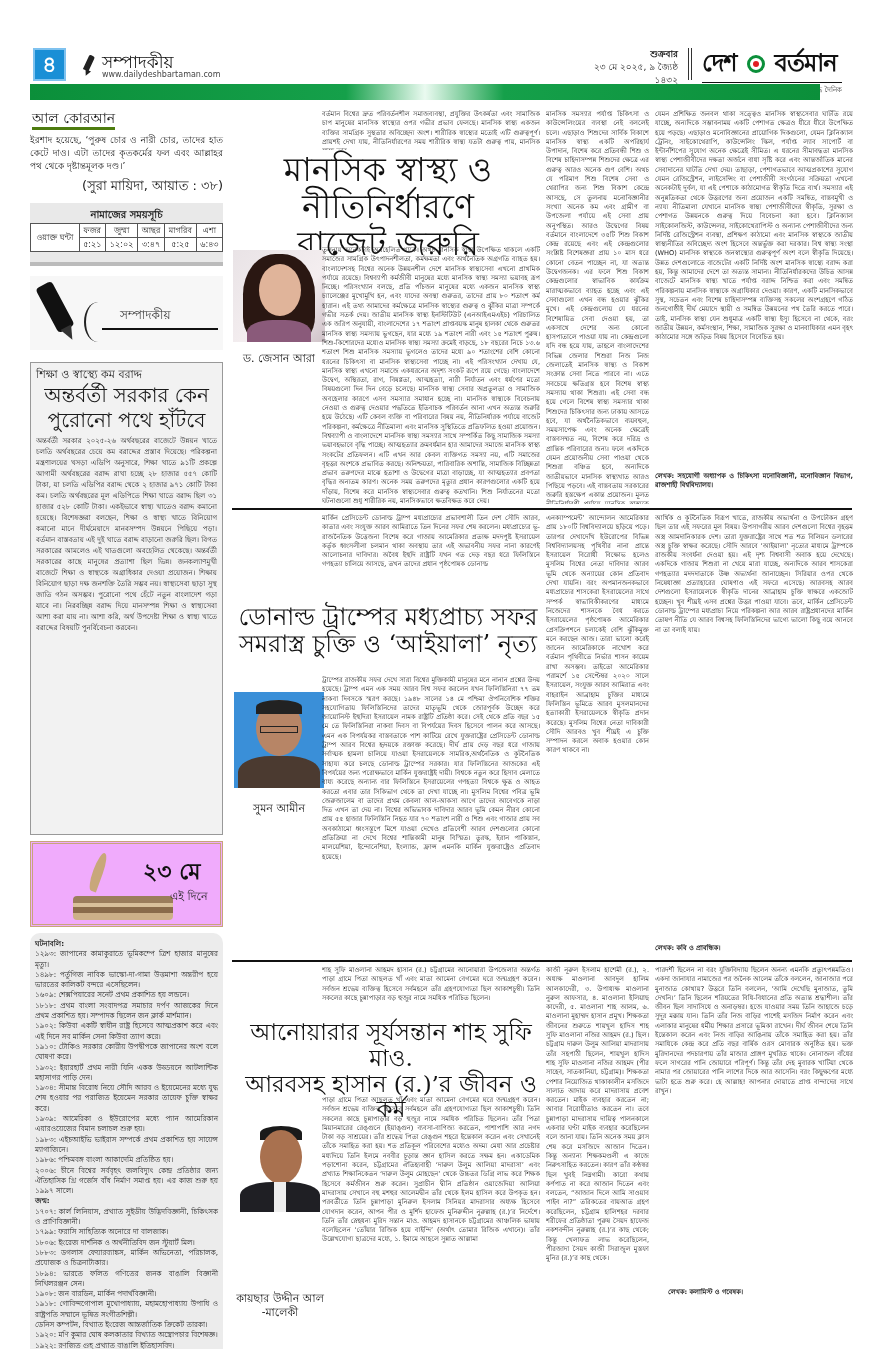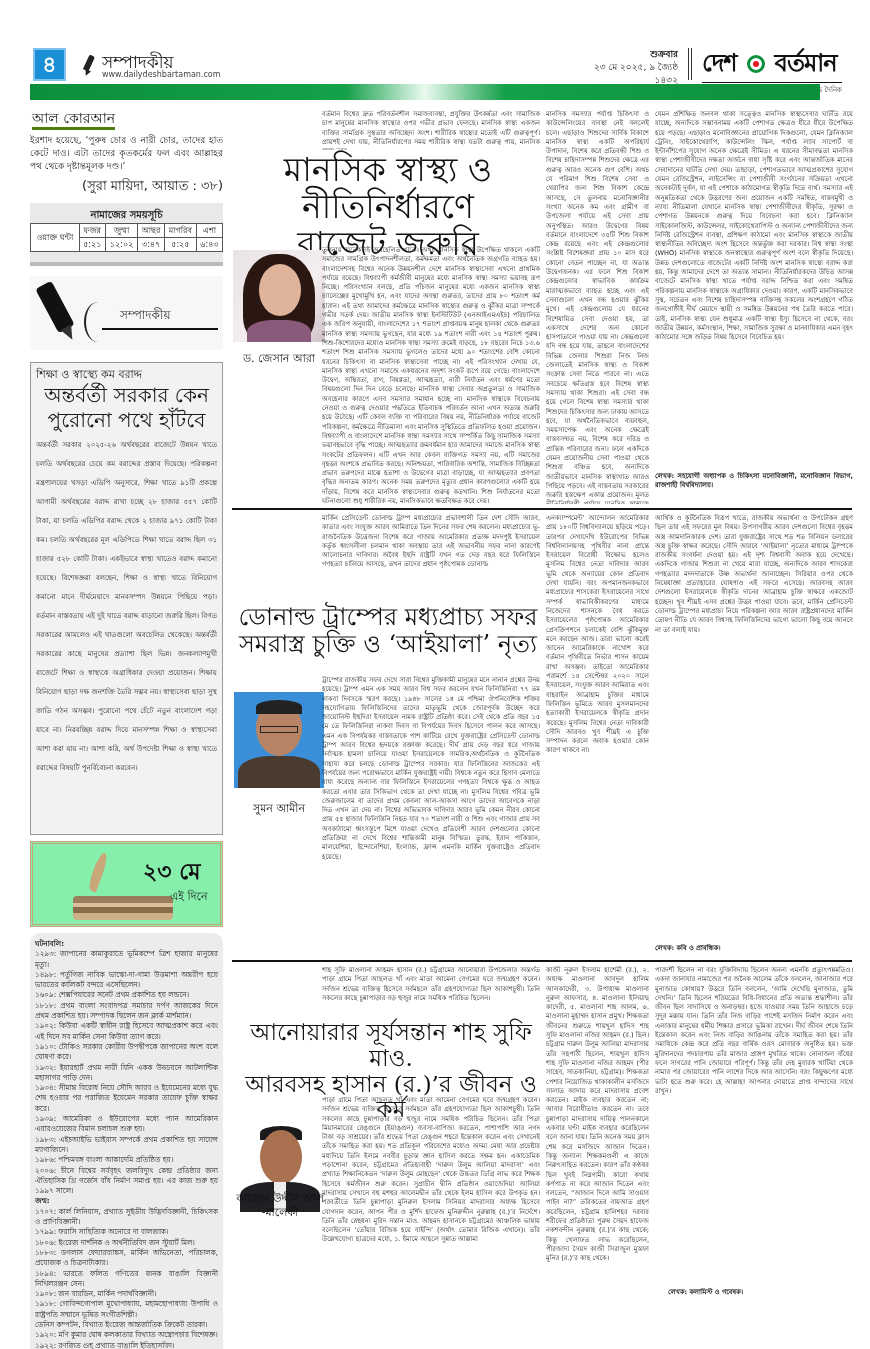--- a/index.html
+++ b/index.html
@@ -37,22 +37,22 @@
   .prayer-foot { height: 14px; background: #e9e9e9; border-bottom: 4px solid #bbb; }
   .editorial-logo { margin-top: 10px; height: 74px; position: relative; background: #f7f7f7; }
   .big-pen { position: absolute; left: 16px; top: 6px; width: 18px; height: 50px; background: #111; border-radius: 4px; transform: rotate(-28deg); }
   .big-pen::after { content: ""; position: absolute; left: 3px; bottom: -12px; border-left: 6px solid transparent; border-right: 6px solid transparent; border-top: 14px solid #333; }
   .squiggle { position: absolute; left: 54px; top: 26px; width: 28px; height: 40px; border-left: 2px solid #222; border-radius: 50%; }
   .editorial-word { position: absolute; left: 90px; top: 30px; font: 12px "DejaVu Serif", serif; color: #333; }
   .editorial-line { position: absolute; left: 72px; top: 52px; width: 116px; height: 2px; background: #111; }
   .edit-box { margin-top: 12px; border: 1px solid #999; background: #f2f2f2; padding: 4px 5px 6px; }
   .edit-kicker { font: 11px "DejaVu Serif", serif; text-align: left; line-height: 16px; }
   .edit-head { font: 20px "DejaVu Serif", serif; text-align: center; line-height: 25px; }
-  .edit-body { font-size: 7px; line-height: 19px; text-align: justify; margin-top: 3px; color: #222; }
-  .dayinfo { margin-top: 6px; background: #86efac; border: 3px double #c9a57a; height: 86px; position: relative; }
+  .edit-body { font-size: 7px; line-height: 11px; text-align: justify; margin-top: 3px; color: #222; }
+  .dayinfo { margin-top: 6px; background: #f0abfc; border: 3px double #c9a57a; height: 86px; position: relative; }
   .feather { position: absolute; left: 60px; top: 8px; width: 10px; height: 40px; border-radius: 50% 50% 0 50%; background: #c8a77a; transform: rotate(20deg); }
   .books { position: absolute; left: 40px; top: 52px; width: 100px; height: 24px; background: linear-gradient(#9b7d5b 0 30%, #d9c09a 30% 45%, #8a6b4a 45% 70%, #cdb088 70%); border-radius: 4px; }
   .day-date { position: absolute; left: 110px; top: 10px; font: bold 22px "DejaVu Serif", serif; color: #111; }
   .day-label { position: absolute; left: 137px; top: 44px; font: 11px "DejaVu Serif", serif; color: #222; }
   .events { margin-top: 6px; background: #ececec; border-radius: 10px; padding: 6px 5px 8px; font-size: 7.2px; line-height: 10.3px; text-align: justify; }
   .events-head { font-weight: bold; }
 
   
   .art { position: absolute; }
   .headline { font-family: "DejaVu Serif", serif; text-align: center; color: #111; line-height: 1.12; }
@@ -213,21 +213,21 @@
   <div class="art headline" style="left:232px;top:1020px;width:318px;font-size:23px;background:#fff;">
     <div>আনোয়ারার সূর্যসন্তান শাহ সুফি মাও.</div>
     <div>আরবসহ হাসান (র.)’র জীবন ও কর্ম</div>
   </div>
   <div class="photo" style="left:234px;top:1120px;width:92px;height:92px;background:#fff;">
     <div style="position:absolute;left:26px;top:6px;width:42px;height:14px;background:#1a1a1a;border-radius:50% 50% 0 0;"></div>
     <div class="face" style="left:26px;top:10px;width:42px;height:54px;background:#a9714f;"></div>
     <div style="position:absolute;left:6px;top:62px;width:80px;height:32px;background:#1f1f24;border-radius:40% 40% 0 0;"></div>
     <div style="position:absolute;left:40px;top:62px;width:12px;height:30px;background:#eee;"></div>
   </div>
-  <div class="byline" style="left:234px;top:1192px;width:92px;line-height:14px;">
+  <div class="byline" style="left:234px;top:1292px;width:92px;line-height:14px;">
     <div>কায়ছার উদ্দীন আল</div>
     <div>-মালেকী</div>
   </div>
   <div class="col" style="left:322px;top:1096px;width:218px;height:236px;">পাড়া গ্রামে পিতা আছলত খাঁ এবং মাতা আমেনা বেগমের ঘরে জন্মগ্রহণ করেন। সর্বজন শ্রদ্ধেয় ব্যক্তিত্ব হিসেবে সর্বমহলে তাঁর গ্রহণযোগ্যতা ছিল আকাশচুম্বী। তিনি সকলের কাছে চুন্নাপাড়ার বড় হুজুর নামে সমধিক পরিচিত ছিলেন। তাঁর পিতা মিয়ানমারের রেঙ্গুনে (ইয়াঙ্গুন) ব্যবসা-বাণিজ্য করতেন, পাশাপাশি আর নগদ টাকা বড় সাশ্রয়ের। তাঁর শ্রদ্ধেয় পিতা রেঙ্গুন শহরে ইন্তেকাল করেন এবং সেখানেই তাঁকে সমাহিত করা হয়। শত প্রতিকূল পরিবেশের মধ্যেও অদম্য মেধা আর প্রচেষ্টার মধ্যদিয়ে তিনি ইলমে নববীর চূড়ান্ত জ্ঞান হাসিল করতে সক্ষম হন। একাডেমিক পড়াশোনা করেন, চট্টগ্রামের ঐতিহ্যবাহী ‘দারুল উলুম আলিয়া মাদরাসা’ এবং প্রখ্যাত শিক্ষানিকেতন ‘দারুল উলুম মোহছেন’ থেকে উচ্চতর ডিগ্রি লাভ করে শিক্ষক হিসেবে কর্মজীবন শুরু করেন। সুপ্রাচীন দ্বীনি প্রতিষ্ঠান ওয়াজেদিয়া আলিয়া মাদরাসায় সেখানে বহু মশহুর আলেমদ্বীন তাঁর থেকে ইলম হাসিল করে উপকৃত হন। পরবর্তীতে তিনি চুন্নাপাড়া মুনিরুল ইসলাম সিনিয়র মাদরাসার অধ্যক্ষ হিসেবে যোগদান করেন, আপন পীর ও মুর্শিদ হাফেজ মুনিরুদ্দীন নুরুল্লাহ (র.)’র নির্দেশে। তিনি তাঁর স্নেহধন্য মুরিদ সন্তান মাও. আহমদ হাসানকে চট্টগ্রামের আঞ্চলিক ভাষায় বলেছিলেন ‘তোঁয়ার রিজিক হয়ে বাইন্দি’ (অর্থাৎ তোমার রিজিক এখানে)। তাঁর উল্লেখযোগ্য ছাত্রদের মধ্যে, ১. ইমামে আহলে সুন্নাত আল্লামা</div>
   <div class="col" style="left:546px;top:966px;width:103px;height:370px;">কাজী নূরুল ইসলাম হাশেমী (র.), ২. অধ্যক্ষ মাওলানা আবদুল হালিম আলকাদেরী, ৩. উপাধ্যক্ষ মাওলানা নুরুল আফসার, ৪. মাওলানা ইলিয়াছ কাদেরী, ৫. মাওলানা শাহ আলম, ৬. মাওলানা মুহাম্মদ হাসান প্রমুখ। শিক্ষকতা জীবনের শুরুতে শায়খুল হাদিস শাহ সুফি মাওলানা নজির আহমদ (র.) ছিল। চট্টগ্রাম দারুল উলুম আলিয়া মাদরাসায় তাঁর সহপাঠী ছিলেন, শায়খুল হাদিস শাহ সুফি মাওলানা নজির আহমদ (পীর সাহেব, সাতকানিয়া, চট্টগ্রাম)। শিক্ষকতা পেশার নিয়োজিত থাকাকালীন মসজিদে সালাত আদায় করে মাদরাসায় প্রবেশ করতেন। মাইক ব্যবহার করতেন না; আবার বিরোধীতাও করতেন না। তবে চুন্নাপাড়া মাদরাসায় দায়িত্ব পালনকালে একবার ঘণ্টা মাইক ব্যবহার করেছিলেন বলে জানা যায়। তিনি অনেক সময় ক্লাস শেষ করে মসজিদে আজান দিতেন। কিন্তু অন্যান্য শিক্ষকমণ্ডলী এ কাজে নিরুৎসাহিত করতেন। কারণ তাঁর কণ্ঠস্বর ছিল খুবই নিম্নগামী। কারো কথায় কর্ণপাত না করে আজান দিতেন এবং বলতেন, “আজান দিলে আমি সাওয়াব পাইব না?” তরিকতের বায়আত গ্রহণ করেছিলেন, চট্টগ্রাম হালিশহর দরবার শরীফের প্রতিষ্ঠাতা পুরুষ সৈয়দ হাফেজ নকশবন্দীন নুরুল্লাহ (র.)’র কাছ থেকে; কিন্তু খেলাফত লাভ করেছিলেন, পীরজাদা সৈয়দ কাজী সিরাজুল মুস্তফা মুনির (র.)’র কাছ থেকে।</div>
   <div class="col" style="left:655px;top:966px;width:198px;height:318px;">পারদর্শী ছিলেন না বরং যুক্তিবিদ্যায় ছিলেন অনন্য এমনকি প্রত্যুৎপন্নমতিও। একদা জানাযার নামাজের পর জনৈক আলেম তাঁকে বললেন, জানাজার পরে মুনাজাত কোথায়? উত্তরে তিনি বললেন, ‘আমি দেখেছি মুনাজাত, তুমি দেখনি।’ তিনি ছিলেন শরিয়তের বিধি-বিধানের প্রতি অত্যন্ত শ্রদ্ধাশীল। তাঁর জীবন ছিল সাদাসিধে ও অনাড়ম্বর। হজে যাওয়ার সময় তিনি জাহাজে চড়ে সুদূর মক্কায় যান। তিনি তাঁর নিজ বাড়ির পাশেই মসজিদ নির্মাণ করেন এবং এলাকার মানুষের ধর্মীয় শিক্ষার প্রসারে ভূমিকা রাখেন। দীর্ঘ জীবন শেষে তিনি ইন্তেকাল করেন এবং নিজ বাড়ির আঙিনায় তাঁকে সমাহিত করা হয়। তাঁর সমাধিকে কেন্দ্র করে প্রতি বছর বার্ষিক ওরস মোবারক অনুষ্ঠিত হয়। ভক্ত মুরিদানদের পদচারণায় তাঁর মাজার প্রাঙ্গণ মুখরিত থাকে। নোনাজল বাঁধের ফলে সাগরের পানি জোয়ারে পরিপূর্ণ। কিন্তু তাঁর দেহ মুবারক খাটিয়া থেকে নামার পর জোয়ারের পানি লাশের দিকে আর আসেনি। বরং কিছুক্ষণের মধ্যে ভাটা হতে শুরু করে। হে আল্লাহ! আপনার দোয়াতে প্রাপ্ত বান্দাদের সাথে রাখুন।</div>
   <div class="col" style="left:668px;top:1288px;width:185px;height:12px;font-weight:bold;">লেখক: কলামিস্ট ও গবেষক।</div>
 </div>
 
 </body></html>

